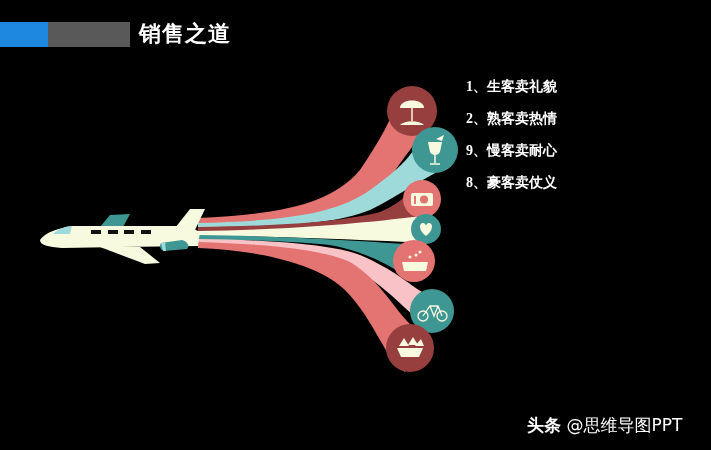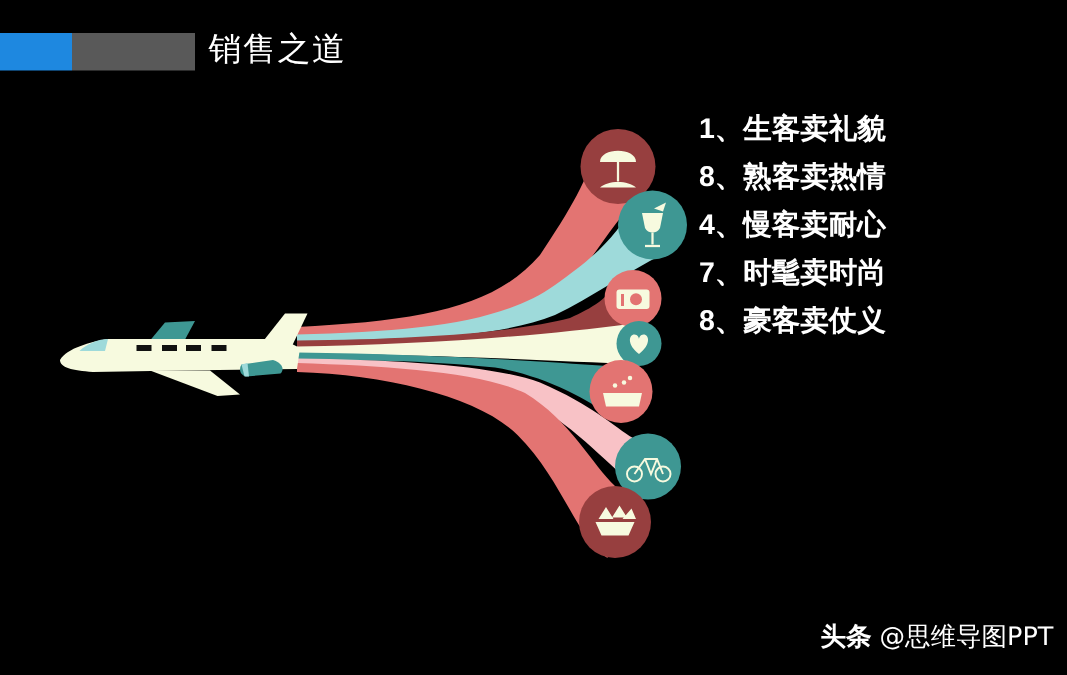--- a/index.html
+++ b/index.html
@@ -1,23 +1,23 @@
 <!DOCTYPE html>
 <html><head>
 <meta charset="utf-8">
 <style>
   html, body { margin:0; padding:0; background:#000; }
   body { width:711px; height:450px; position:relative; overflow:hidden; font-family:"DejaVu Sans", sans-serif; }
   .bar-blue { position:absolute; left:0; top:22px; width:48px; height:25px; background:#1E88E0; }
   .bar-gray { position:absolute; left:48px; top:22px; width:82px; height:25px; background:#595959; }
-  .title { position:absolute; left:139px; top:20px; color:#fff; font-size:22px; font-weight:normal; line-height:28px; letter-spacing:1px; }
+  .title { position:absolute; left:139px; top:20px; color:#fff; font-size:22px; font-weight:bold; line-height:28px; letter-spacing:1px; }
   .art { position:absolute; left:0; top:0; }
   .list { position:absolute; left:466px; top:76px; margin:0; padding:0; list-style:none; }
-  .list li { height:32px; line-height:22px; color:#fff; font-family:Liberation Sans, sans-serif; font-weight:bold; font-size:19px; white-space:nowrap; }
-  .watermark { position:absolute; left:547px; top:414px; color:#fff; font-size:17px; line-height:22px; white-space:nowrap; }
+  .list li { height:32px; line-height:22px; color:#fff; font-family:Liberation Serif, serif; font-weight:bold; font-size:14px; white-space:nowrap; }
+  .watermark { position:absolute; left:527px; top:414px; color:#fff; font-size:17px; line-height:22px; white-space:nowrap; }
   .watermark .b { font-weight:bold; }
 </style>
 </head>
 <body>
 
 <div class="bar-blue"></div>
 <div class="bar-gray"></div>
 <div class="title">销售之道</div>
 
 <svg class="art" width="711" height="450" viewBox="0 0 711 450">
@@ -98,22 +98,21 @@
   </g>
   <g>
     <circle cx="410" cy="348" r="24" fill="#973F3F"></circle>
     <path d="M397,348 L423,348 L419,357 L401,357 Z" fill="#F7FADF"></path>
     <path d="M399,346 L404,338 L409,346 Z M408,345 L413,337 L418,345 Z M415,346 L421,339 L424,346 Z" fill="#F7FADF"></path>
   </g>
 </svg>
 
 <ul class="list">
   <li>1、生客卖礼貌</li>
-  <li>8、熟客卖热情</li>
-  <li>4、慢客卖耐心</li>
-  <li>7、时髦卖时尚</li>
+  <li>2、熟客卖热情</li>
+  <li>9、慢客卖耐心</li>
   <li>8、豪客卖仗义</li>
 </ul>
 
 <div class="watermark">
   <span class="b">头条</span>
   <span>@思维导图PPT</span>
 </div>
 
 </body></html>

